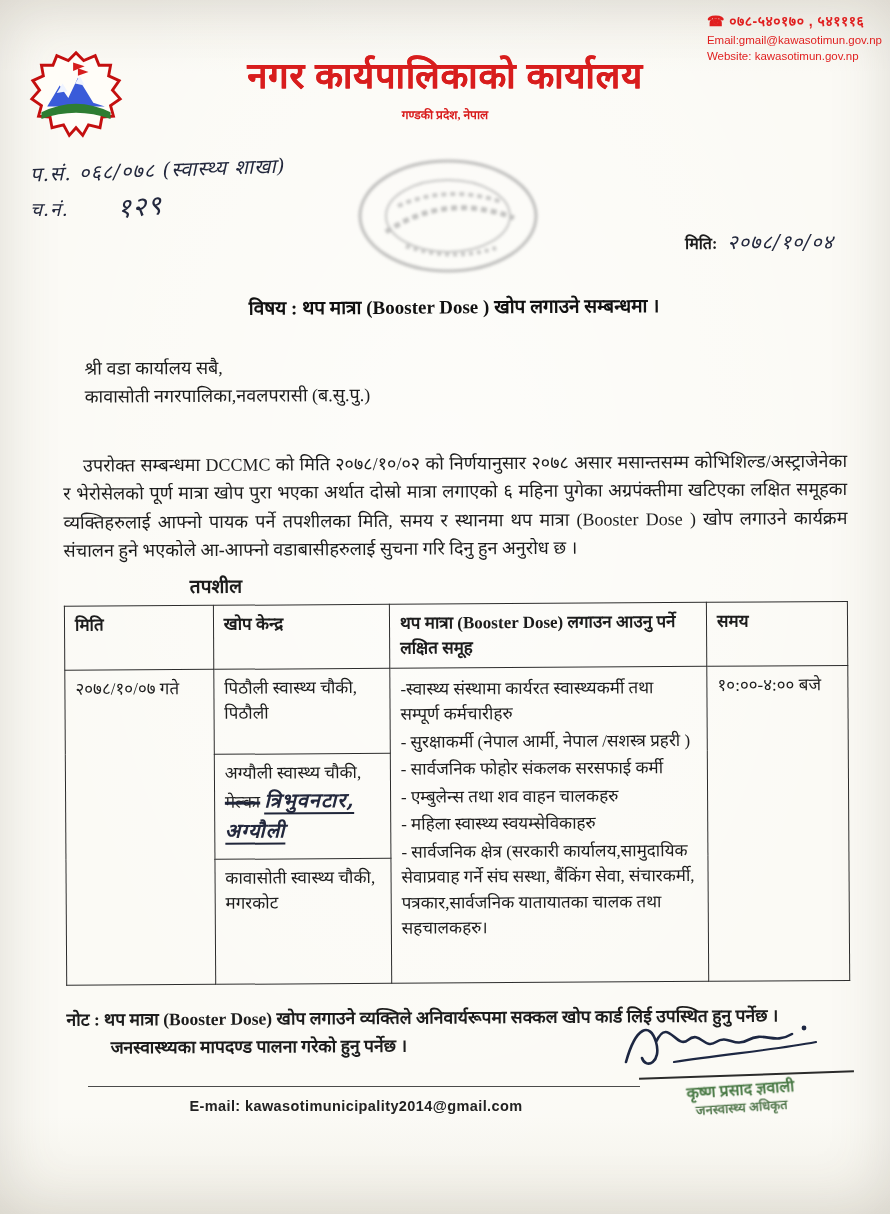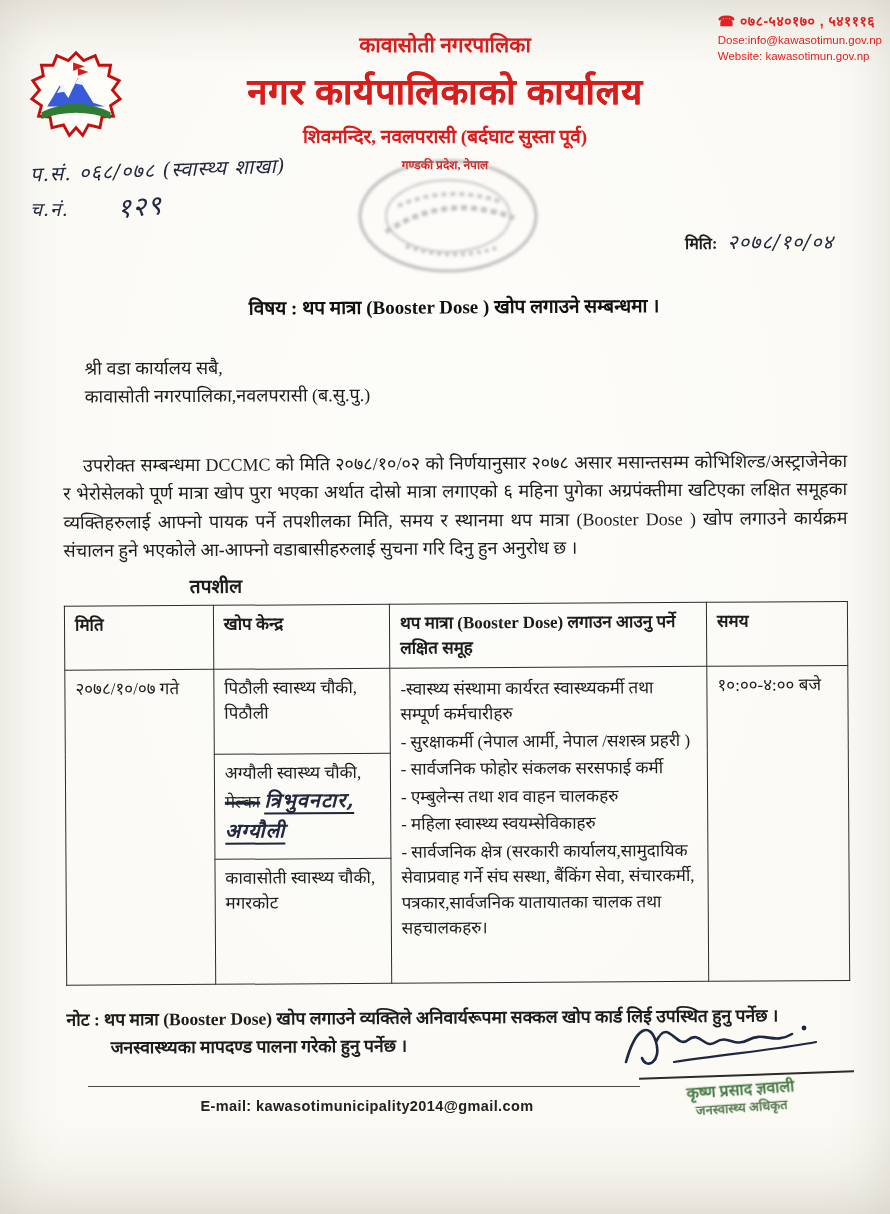--- a/index.html
+++ b/index.html
@@ -15,21 +15,21 @@
   }
   
   .contact { position:absolute; top:12px; right:8px; color:#e01f1f;
     font-family:"Liberation Sans", sans-serif; font-size:11.5px; line-height:1.4; }
   .contact .phone-line { font-size:14px; font-weight:bold; letter-spacing:.5px; }
   
   .logo { position:absolute; left:28px; top:50px; width:96px; height:92px; }
   
   .head { position:absolute; top:30px; left:0; width:100%; text-align:center; color:#d81d1d; }
   .head .muni   { font-size:21px; font-weight:bold; }
-  .head .office { font-size:36px; font-weight:bold; margin-top:8px; letter-spacing:1px; text-shadow:.4px 0 #d81d1d; }
+  .head .office { font-size:36px; font-weight:bold; margin-top:20px; letter-spacing:1px; text-shadow:.4px 0 #d81d1d; }
   .head .addr   { font-size:19px; font-weight:bold; margin-top:8px; }
   .head .prov   { font-size:12px; font-weight:bold; margin-top:7px; }
   
   .hand { font-family:"DejaVu Serif", serif; font-style:italic; color:#23283d; letter-spacing:1px; }
   .refs { position:absolute; left:30px; top:156px; }
   .ref-no  { font-size:20px; transform:rotate(-2deg); display:inline-block; }
   .chalani { margin-top:4px; font-size:19px; }
   .chalani-no { font-size:27px; margin-left:44px; display:inline-block; transform:rotate(-5deg); }
   
   .stamp { position:absolute; left:346px; top:146px; width:205px; height:140px; opacity:.55; filter:blur(1.6px); }
@@ -60,51 +60,49 @@
   .note .l2 { margin-left:44px; }
   
   .sig-svg { position:absolute; right:64px; top:1012px; }
   .sig-line { position:absolute; right:36px; top:1074px; width:215px; border-top:2px solid #2b2b2b; transform:rotate(-2deg); }
   .stamp-name { position:absolute; right:44px; top:1080px; width:210px; text-align:center;
     color:#4a7a46; transform:rotate(-4deg); font-weight:bold; font-size:16px; line-height:1.25; filter:blur(.25px); }
   .stamp-name .title { font-size:13px; font-weight:bold; color:#557a50; }
   .bottom-line { position:absolute; left:88px; top:1086px; width:552px; border-top:1.7px solid #4a4a4a; }
   .footer-email { position:absolute; left:0; width:80%; top:1098px; text-align:center;
     font-family:"Liberation Sans", sans-serif; font-weight:bold; font-size:14.5px;
-    letter-spacing:.4px; color:#222;margin-left:11px; }
+    letter-spacing:.4px; color:#222; }
 </style>
 </head>
 <body>
 
 <div class="page">
 
   <div class="contact">
     <div class="phone-line">
       <span>☎</span>
       <span>०७८-५४०१७० , ५४१११६</span>
     </div>
-    <div>Dose:info@kawasotimun.gov.np</div>
+    <div>Email:gmail@kawasotimun.gov.np</div>
     <div>Website: kawasotimun.gov.np</div>
   </div>
 
   <div class="logo">
     <svg width="96" height="92" viewBox="0 0 100 94">
       <path d="M50 2 L58 10 L70 5 L74 15 L86 15 L84 26 L95 31 L88 41 L96 50 L86 57 L89 68 L77 69 L75 80 L63 77 L57 88 L50 80 L43 88 L37 77 L25 80 L23 69 L11 68 L14 57 L4 50 L12 41 L5 31 L16 26 L14 15 L26 15 L30 5 L42 10 Z" fill="#fffdf8" stroke="#c40f0f" stroke-width="3"></path>
       <path d="M20 58 L33 36 L42 49 L52 28 L68 54 L80 58 Z" fill="#3a5bd9"></path>
       <path d="M30 44 L36 34 L41 42 Z M49 34 L54 26 L59 36 Z" fill="#eef3ff"></path>
       <path d="M14 64 Q50 46 86 64 L86 71 Q50 58 14 71 Z" fill="#2e7d32"></path>
       <path d="M47 30 L47 12 L59 16 L47 21 Z" fill="#d61d1d"></path>
       <path d="M52 34 L52 18 L63 22 L52 26 Z" fill="#d61d1d"></path>
     </svg>
   </div>
 
   <div class="head">
-    <div class="muni">कावासोती नगरपालिका</div>
     <div class="office">नगर कार्यपालिकाको कार्यालय</div>
-    <div class="addr">शिवमन्दिर, नवलपरासी (बर्दघाट सुस्ता पूर्व)</div>
     <div class="prov">गण्डकी प्रदेश, नेपाल</div>
   </div>
 
   <div class="refs">
     <div class="hand ref-no">प.सं. ०६८/०७८ (स्वास्थ्य शाखा)</div>
     <div class="chalani">
       <span class="hand">च.नं.</span>
       <span class="hand chalani-no">१२९</span>
     </div>
   </div>

